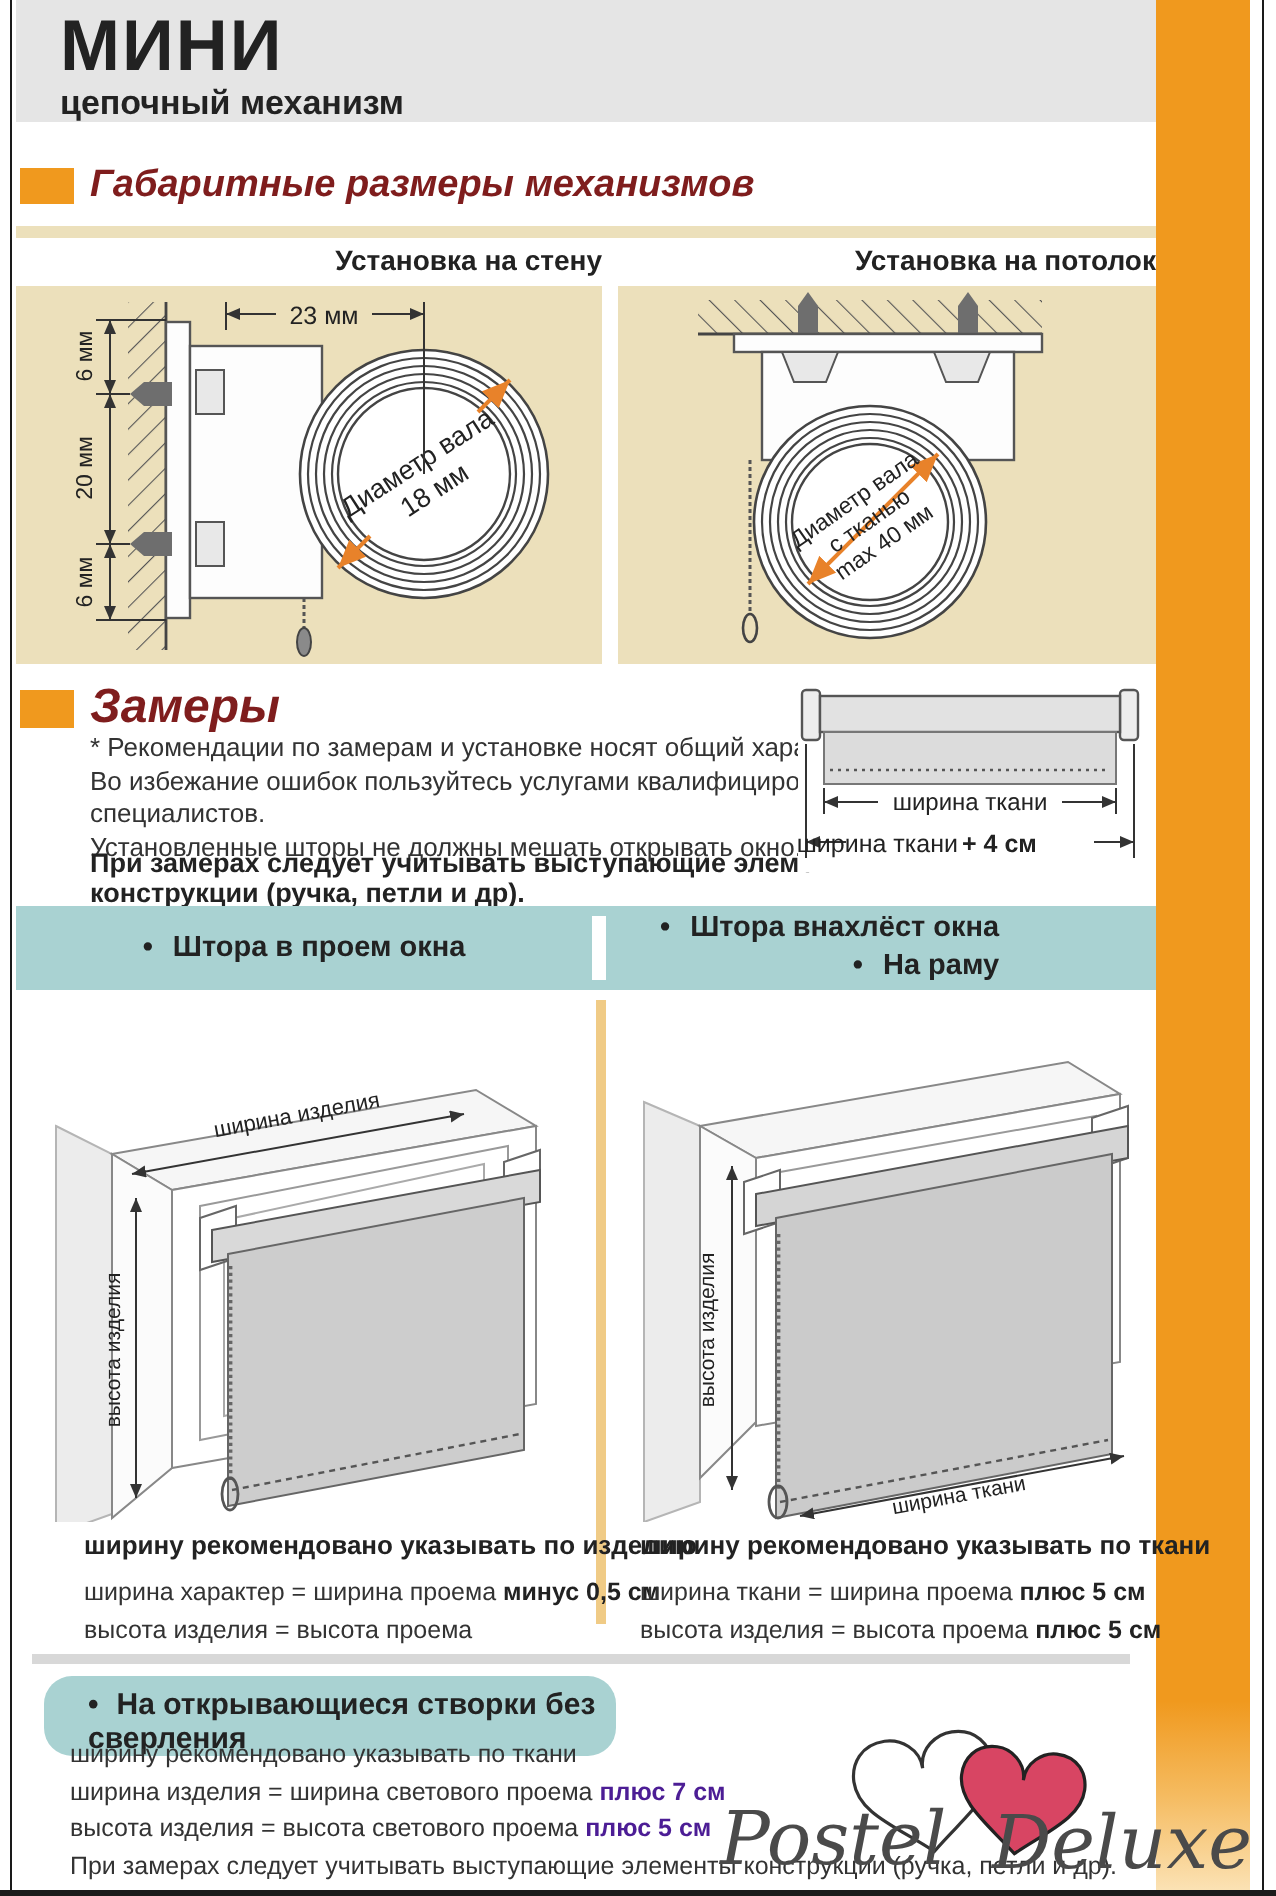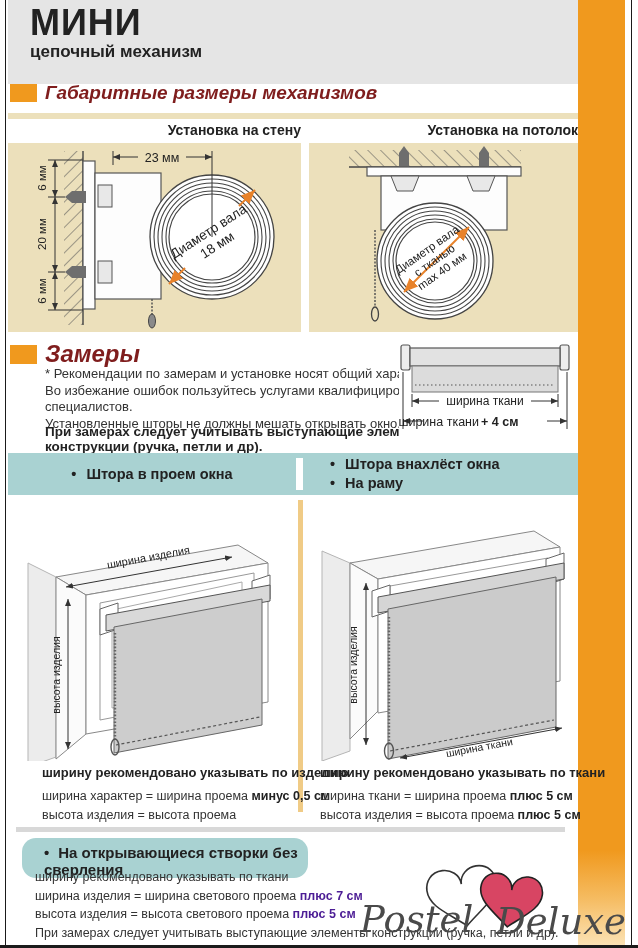--- a/index.html
+++ b/index.html
@@ -6,21 +6,21 @@
   .page{position:relative;width:638px;height:948px;background:#fff;overflow:hidden;
         font-family:"Liberation Sans",sans-serif;color:#1d1d1d;}
   .vline{position:absolute;top:0;width:1px;height:945px;background:#1a1a1a;}
   .vline.left{left:5px;} .vline.right{left:631px;}
   .bottom-edge{position:absolute;left:0;top:945px;width:638px;height:3px;background:#1b1b1b;}
   .orange-stripe{position:absolute;left:578px;top:0;width:47px;height:945px;
         background:linear-gradient(to bottom,#f0991e 0%,#f0991e 90%,#f5bb60 95%,#fbe2b4 100%);}
   .content{position:absolute;left:8px;top:0;width:570px;height:945px;}
 
   
-  .hdr{position:absolute;left:0;top:0;width:570px;height:84px;background:#e5e5e5;}
+  .hdr{position:absolute;left:0;top:0;width:570px;height:61px;background:#e5e5e5;}
   .hdr .title{position:absolute;left:22px;top:2px;font-size:36px;font-weight:bold;letter-spacing:1px;color:#222;}
   .hdr .subtitle{position:absolute;left:22px;top:42px;font-size:17px;font-weight:bold;color:#222;}
 
   
   .sq{position:absolute;background:#f0991e;}
   .sec-head{position:absolute;font-weight:bold;color:#7f1d1d;font-style:italic;}
 
   .beige-strip{position:absolute;left:0;top:113px;width:570px;height:6px;background:#ece0bb;}
   .panel-titles{position:absolute;left:0;top:119px;width:570px;height:24px;background:#fff;}
   .panel-titles .cell{position:absolute;top:3px;font-size:14px;font-weight:bold;text-align:right;color:#222;}
@@ -31,21 +31,21 @@
   .notes{position:absolute;left:37px;top:367px;font-size:13px;line-height:14.5px;color:#333;white-space:nowrap;}
   .notes div{margin-bottom:2px;}
   .bold-note{position:absolute;left:37px;top:424px;font-size:13.5px;font-weight:bold;line-height:15px;color:#222;white-space:nowrap;}
 
   
   .teal-bar{position:absolute;left:0;top:453px;width:570px;height:42px;background:#a9d2d2;}
   .teal-bar .div{position:absolute;left:288px;top:5px;width:7px;height:32px;background:#fff;}
   .opt{font-size:14.5px;font-weight:bold;color:#222;}
   .opt .b{margin-right:10px;}
   .opt-left{position:absolute;left:0;top:0;width:288px;height:42px;display:flex;align-items:center;justify-content:center;}
-  .opt-right{position:absolute;left:322px;top:2px;line-height:19px;}
+  .opt-right{position:absolute;left:322px;top:2px;line-height:19px;text-align:right;}
 
   
   .win-panel{position:absolute;left:0;top:495px;width:570px;height:267px;background:#fff;}
   .tan-divider{position:absolute;left:290px;top:500px;width:5px;height:312px;background:#f0cb86;}
 
   
   .rules{position:absolute;top:765px;font-size:12.5px;color:#333;white-space:nowrap;}
   .rules .t{font-weight:bold;font-size:13px;color:#222;margin-bottom:7px;}
   .rules .l{line-height:19px;}
   .rules b{color:#222;}

